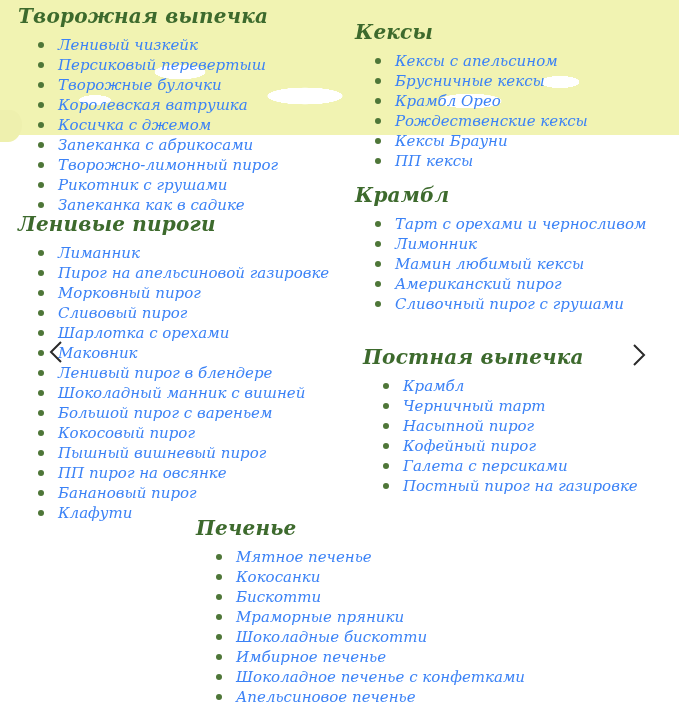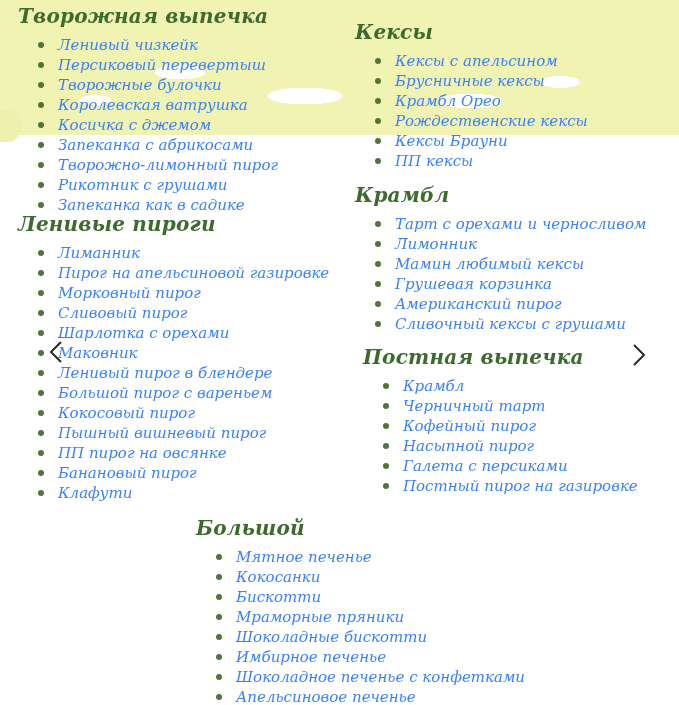--- a/index.html
+++ b/index.html
@@ -78,20 +78,21 @@
 <div class="section" style="left:18px;top:212px;">
   <h2>Ленивые пироги</h2>
   <ul>
       <li>Лиманник</li>
       <li>Пирог на апельсиновой газировке</li>
       <li>Морковный пирог</li>
       <li>Сливовый пирог</li>
       <li>Шарлотка с орехами</li>
       <li>Маковник</li>
       <li>Ленивый пирог в блендере</li>
+      <li>Шоколадный манник с вишней</li>
       <li>Большой пирог с вареньем</li>
       <li>Кокосовый пирог</li>
       <li>Пышный вишневый пирог</li>
       <li>ПП пирог на овсянке</li>
       <li>Банановый пирог</li>
       <li>Клафути</li>
     </ul>
 </div>
 
 <div class="section" style="left:355px;top:20px;">
@@ -105,40 +106,39 @@
       <li>ПП кексы</li>
     </ul>
 </div>
 
 <div class="section" style="left:355px;top:183px;">
   <h2>Крамбл</h2>
   <ul>
       <li>Тарт с орехами и черносливом</li>
       <li>Лимонник</li>
       <li>Мамин любимый кексы</li>
-      <li>Грушевая корзинка</li>
       <li>Американский пирог</li>
-      <li>Сливочный кексы с грушами</li>
+      <li>Сливочный пирог с грушами</li>
     </ul>
 </div>
 
 <div class="section" style="left:363px;top:345px;">
   <h2>Постная выпечка</h2>
   <ul>
       <li>Крамбл</li>
       <li>Черничный тарт</li>
+      <li>Насыпной пирог</li>
       <li>Кофейный пирог</li>
-      <li>Насыпной пирог</li>
       <li>Галета с персиками</li>
       <li>Постный пирог на газировке</li>
     </ul>
 </div>
 
 <div class="section" style="left:196px;top:516px;">
-  <h2>Большой</h2>
+  <h2>Печенье</h2>
   <ul>
       <li>Мятное печенье</li>
       <li>Кокосанки</li>
       <li>Бискотти</li>
       <li>Мраморные пряники</li>
       <li>Шоколадные бискотти</li>
       <li>Имбирное печенье</li>
       <li>Шоколадное печенье с конфетками</li>
       <li>Апельсиновое печенье</li>
     </ul>

